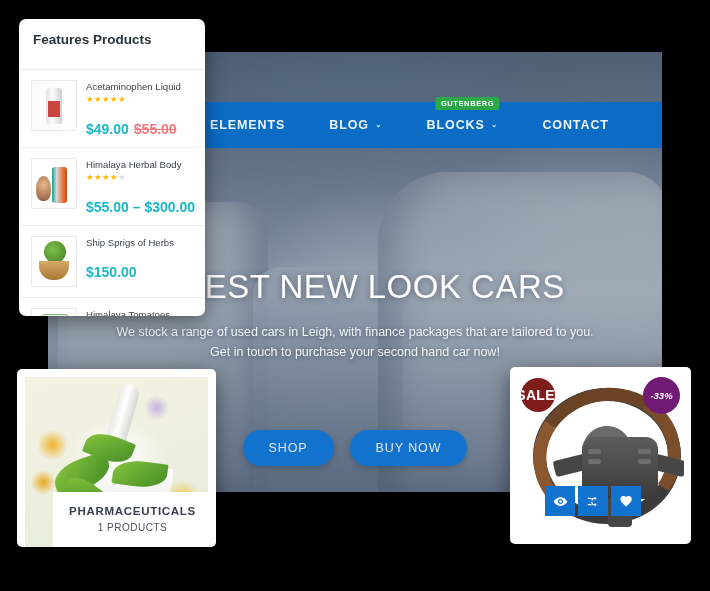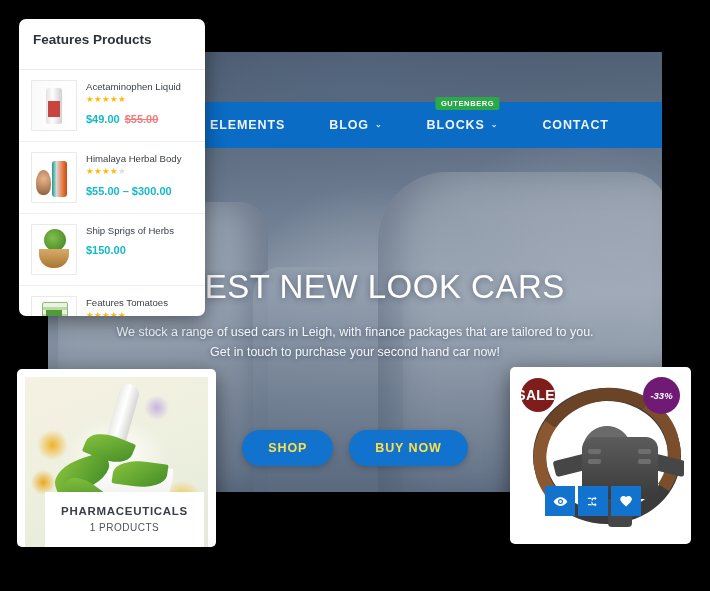--- a/index.html
+++ b/index.html
@@ -37,39 +37,39 @@
   .caret{display:inline-block;margin-left:6px;font-size:8px;opacity:.85;vertical-align:2px;}
   .gbadge{position:absolute;left:50%;transform:translateX(-42%);top:-21px;background:#2aa84a;color:#fff;
           font-size:7.5px;font-weight:700;letter-spacing:.6px;padding:2px 5px;border-radius:2px;}
 
   .hero-copy{position:absolute;left:0;top:215px;width:614px;text-align:center;}
   .hero-title{color:#fff;font-size:33px;letter-spacing:.5px;font-weight:400;margin:0;line-height:1.2;
               text-shadow:0 1px 6px rgba(20,34,54,.45);}
   .hero-sub{color:#f2f5f9;font-size:12.5px;line-height:1.62;margin:15px auto 0;width:480px;
             text-shadow:0 1px 4px rgba(20,34,54,.5);}
   .hero-btns{position:absolute;left:0;top:378px;width:614px;display:flex;justify-content:center;gap:16px;}
-  .btn{background:#1273ce;color:#fde047;border:none;border-radius:22px;padding:11px 26px;
-       font-size:12.5px;font-weight:700;letter-spacing:.9px;cursor:pointer;
+  .btn{background:#1273ce;color:#e5e5e5;border:none;border-radius:22px;padding:11px 26px;
+       font-size:12.5px;font-weight:400;letter-spacing:.9px;cursor:pointer;
        font-family:"Liberation Sans",sans-serif;box-shadow:0 2px 6px rgba(0,0,0,.2);}
 
   
   .feat{position:absolute;left:19px;top:19px;width:186px;height:297px;background:#fff;
         border-radius:7px;box-shadow:0 5px 20px rgba(0,0,0,.45);overflow:hidden;}
   .feat-head{padding:13px 0 22px 14px;border-bottom:1px solid #ececec;}
   .feat-head h3{margin:0;font-size:13.5px;color:#2c3338;font-weight:700;}
   .feat-list{padding:0;}
   .feat-row{display:flex;gap:9px;padding:10px 10px 10px 12px;border-bottom:1px solid #f0f0f0;align-items:flex-start;}
   .feat-row:last-child{border-bottom:none;}
   .thumb{width:44px;height:49px;flex:0 0 44px;border:1px solid #e9e9e9;background:#fff;
          position:relative;overflow:hidden;border-radius:1px;}
   .feat-info{flex:1;min-width:0;padding-top:1px;}
   .p-name{font-size:9.6px;color:#3c4248;line-height:1.25;margin:0 0 2px;}
   .stars{font-size:8.5px;color:#ffb905;letter-spacing:.4px;line-height:1.1;height:11px;}
   .stars .off{color:#dcdcdc;}
-  .p-price{font-size:11px;color:#16b9c6;font-weight:700;margin-top:7px;}
+  .p-price{font-size:14px;color:#16b9c6;font-weight:700;margin-top:15px;}
   .p-old{color:#f4797d;text-decoration:line-through;font-weight:700;margin-left:5px;}
 
   
   .t1{background:linear-gradient(90deg,#fafafa,#fff);}
   .t1:after{content:"";position:absolute;left:14px;top:7px;width:16px;height:36px;border-radius:3px 3px 2px 2px;
      background:linear-gradient(90deg,#e2e2e2,#fdfdfd 40%,#cfcfcf);}
   .t1:before{content:"";position:absolute;left:16px;top:20px;width:12px;height:16px;background:#c8443f;z-index:2;}
   .t2:after{content:"";position:absolute;left:20px;top:8px;width:15px;height:36px;border-radius:3px;
      background:linear-gradient(90deg,#0f9e8f,#d8d8d8 30%,#e86a2c 78%,#bb4f1d);}
   .t2:before{content:"";position:absolute;left:4px;top:17px;width:15px;height:25px;border-radius:50% 50% 40% 40%;
@@ -124,21 +124,21 @@
       linear-gradient(160deg,#f6f1e2,#eef0e0 45%,#e4ead7);}
   .leaf{position:absolute;border-radius:60% 5% 60% 5%;background:linear-gradient(140deg,#8cc63f,#3f8a25);}
   .l1{left:28px;top:82px;width:58px;height:30px;transform:rotate(-18deg);}
   .l2{left:60px;top:58px;width:48px;height:26px;transform:rotate(22deg);}
   .l3{left:88px;top:84px;width:54px;height:26px;transform:rotate(8deg);}
   .l4{left:40px;top:104px;width:40px;height:20px;transform:rotate(36deg);}
   .pestle{position:absolute;left:86px;top:6px;width:20px;height:78px;border-radius:10px;transform:rotate(16deg);
      background:linear-gradient(90deg,#e9e9e5,#ffffff 45%,#d6d6d2);}
   .mortar{position:absolute;left:52px;top:92px;width:96px;height:52px;border-radius:0 0 48px 48px;
      background:linear-gradient(180deg,#ffffff,#e2e2de);}
-  .cat-label{position:absolute;left:28px;bottom:0;width:151px;background:#fff;text-align:center;
+  .cat-label{position:absolute;left:36px;bottom:0;width:151px;background:#fff;text-align:center;
      padding:13px 4px 14px;}
   .cat-title{font-size:11.5px;font-weight:700;color:#3a4048;letter-spacing:.7px;margin:0;}
   .cat-count{font-size:10px;color:#4d535a;letter-spacing:.5px;margin:5px 0 0;}
 
   
   .prod{position:absolute;left:510px;top:367px;width:181px;height:177px;background:#fff;
         border-radius:5px;box-shadow:0 6px 22px rgba(0,0,0,.5);overflow:hidden;}
   .prod-inner{position:absolute;left:7px;top:7px;right:7px;bottom:7px;background:#fff;overflow:hidden;}
   .sw{position:absolute;left:16px;top:14px;width:148px;height:136px;border-radius:50%;
       border:13px solid #3b3b3b;box-sizing:border-box;
@@ -230,21 +230,21 @@
         <div class="thumb t3"></div>
         <div class="feat-info">
           <p class="p-name">Ship Sprigs of Herbs</p>
           <div class="p-price">$150.00</div>
         </div>
       </div>
 
       <div class="feat-row">
         <div class="thumb t4"></div>
         <div class="feat-info">
-          <p class="p-name">Features Tomatoes</p>
+          <p class="p-name">Himalaya Tomatoes</p>
           <div class="stars">★★★★★</div>
           <div class="p-price">$350.00</div>
         </div>
       </div>
 
     </div>
   </div>
 
 
   <div class="cat">

